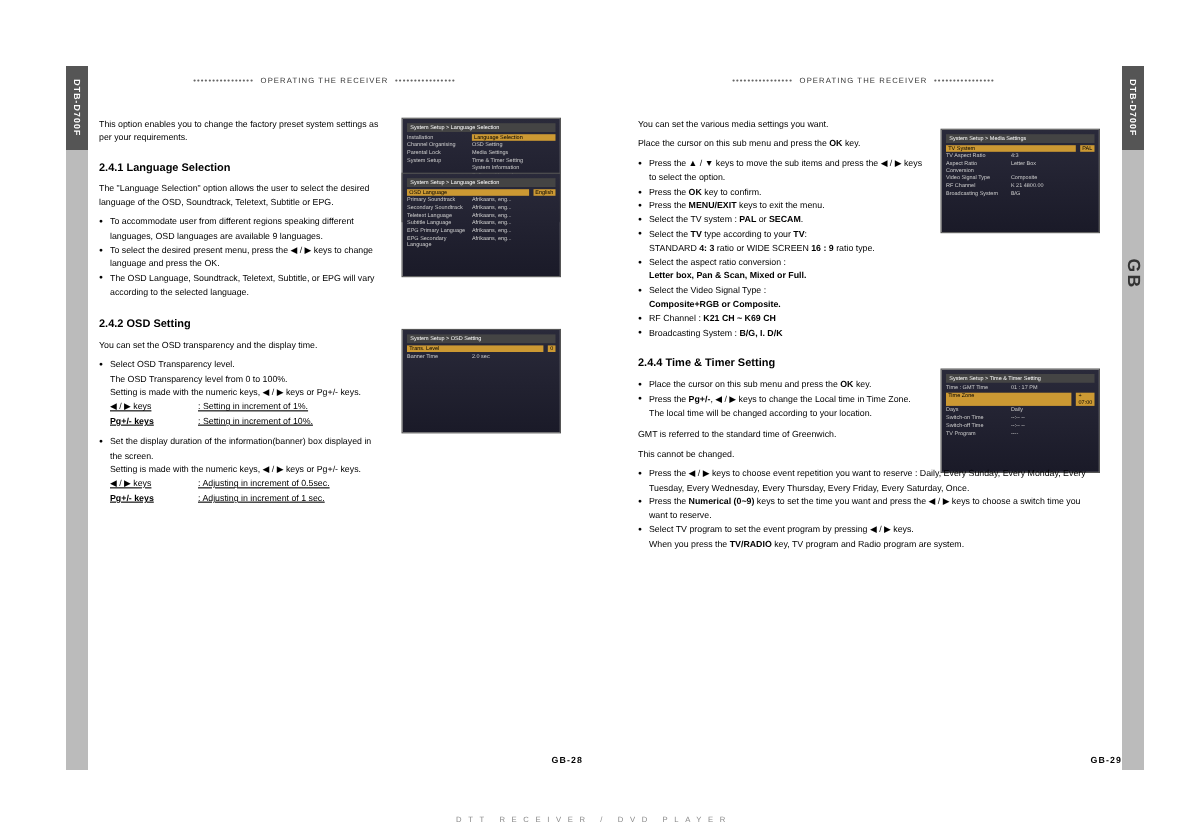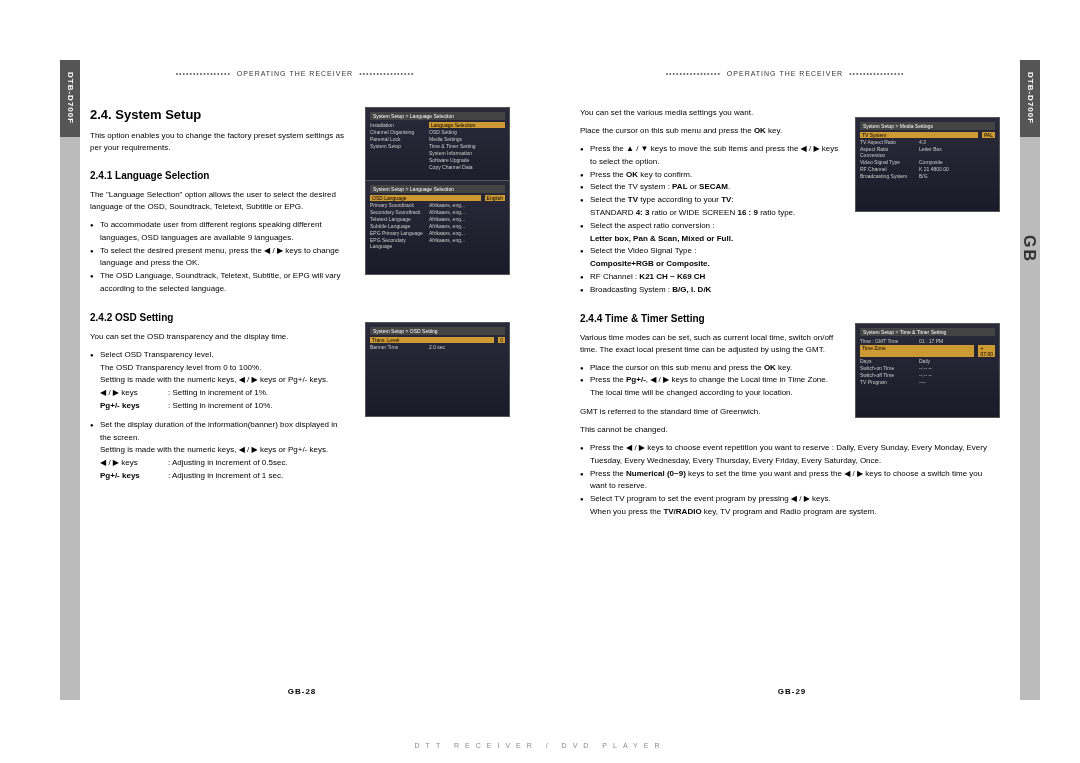--- a/index.html
+++ b/index.html
@@ -96,29 +96,29 @@
     color:#fff;
     padding:1px 3px;
     margin-bottom:2px;
     font-size:5px;
   }
   .osd-fig .osd-row { display:flex; gap:4px; margin:1px 0; }
   .osd-fig .osd-left { width:55px; }
   .osd-fig .osd-right { flex:1; }
   .osd-fig .hl { background:#c93; color:#000; padding:0 2px; display:inline-block; width:100%; }
 
-  .kv-row { display:flex; gap:8px; font-size:8px; line-height:1.6; padding-left:10px;}
+  .kv-row { display:flex; gap:20px; font-size:8px; line-height:1.6; padding-left:10px;text-decoration:underline;}
   .kv-key { width:60px; }
 
   .footer {
     position: absolute;
     bottom: 14px;
     width: 100%;
     left:0;
-    text-align: center;
+    text-align: right;
     font-size: 8px;
     font-weight: bold;
     letter-spacing: 1px;
     padding-left: 14px;
   }
   .footer-mid {
     position:absolute;
     bottom:14px;
     left:0; right:0;
     text-align:center;
@@ -136,21 +136,20 @@
 </div>
 <div class="side-tab side-tab-right">
   <span class="side-tab-label">DTB-D700F</span>
 </div>
 <div class="side-tab-gb">GB</div>
 
 <div class="page left-page">
   <div class="header-line dots">OPERATING THE RECEIVER</div>
 
   <div class="content-block">
-    <h1>2.4. System Setup</h1>
     <div class="text-col">
       <p>This option enables you to change the factory preset system settings as per your requirements.</p>
     </div>
     <div class="osd-fig" style="top:0">
       <div class="osd-title">System Setup &gt; Language Selection</div>
       <div class="osd-row">
           <div class="osd-left">Installation</div>
           <div class="osd-right hl">Language Selection</div>
         </div>
       <div class="osd-row">
@@ -272,20 +271,21 @@
 <div class="page right-page">
   <div class="header-line dots">OPERATING THE RECEIVER</div>
 
   <div class="content-block">
     <div class="text-col">
       <p>You can set the various media settings you want.</p>
       <p><span>Place the cursor on this sub menu and press the </span><b>OK</b><span> key.</span></p>
       <ul>
         <li>Press the ▲ / ▼ keys to move the sub items and press the ◀ / ▶ keys to select the option.</li>
         <li><span>Press the </span><b>OK</b><span> key to confirm.</span></li>
+        <li><span>Press the </span><b>MENU/EXIT</b><span> keys to exit the menu.</span></li>
         <li><span>Select the TV system : </span><b>PAL</b><span> or </span><b>SECAM</b><span>.</span></li>
         <li><span>Select the </span><b>TV</b><span> type according to your </span><b>TV</b><span>:</span></li>
         <li class="noBullet"><span>STANDARD </span><b>4: 3</b><span> ratio or WIDE SCREEN </span><b>16 : 9</b><span> ratio type.</span></li>
         <li>Select the aspect ratio conversion :</li>
         <li class="noBullet"><b>Letter box, Pan &amp; Scan, Mixed or Full.</b></li>
         <li>Select the Video Signal Type :</li>
         <li class="noBullet"><b>Composite+RGB or Composite.</b></li>
         <li><span>RF Channel : </span><b>K21 CH ~ K69 CH</b></li>
         <li><span>Broadcasting System : </span><b>B/G, I. D/K</b></li>
       </ul>
@@ -315,21 +315,20 @@
       <div class="osd-row">
           <div class="osd-left">Broadcasting System</div>
           <div class="osd-right">B/G</div>
         </div>
     </div>
   </div>
 
   <div class="content-block" style="margin-top:10px">
     <h2>2.4.4 Time &amp; Timer Setting</h2>
     <div class="text-col">
-      <p>Various time modes can be set, such as current local time, switch on/off time. The exact local present time can be adjusted by using the GMT.</p>
       <ul>
         <li><span>Place the cursor on this sub menu and press the </span><b>OK</b><span> key.</span></li>
         <li><span>Press the </span><b>Pg+/-</b><span>, ◀ / ▶ keys to change the Local time in Time Zone. The local time will be changed according to your location.</span></li>
       </ul>
       <p style="margin-top:6px">GMT is referred to the standard time of Greenwich.</p>
       <p>This cannot be changed.</p>
     </div>
     <div class="osd-fig" style="top:10px">
       <div class="osd-title">System Setup &gt; Time &amp; Timer Setting</div>
       <div class="osd-row">

